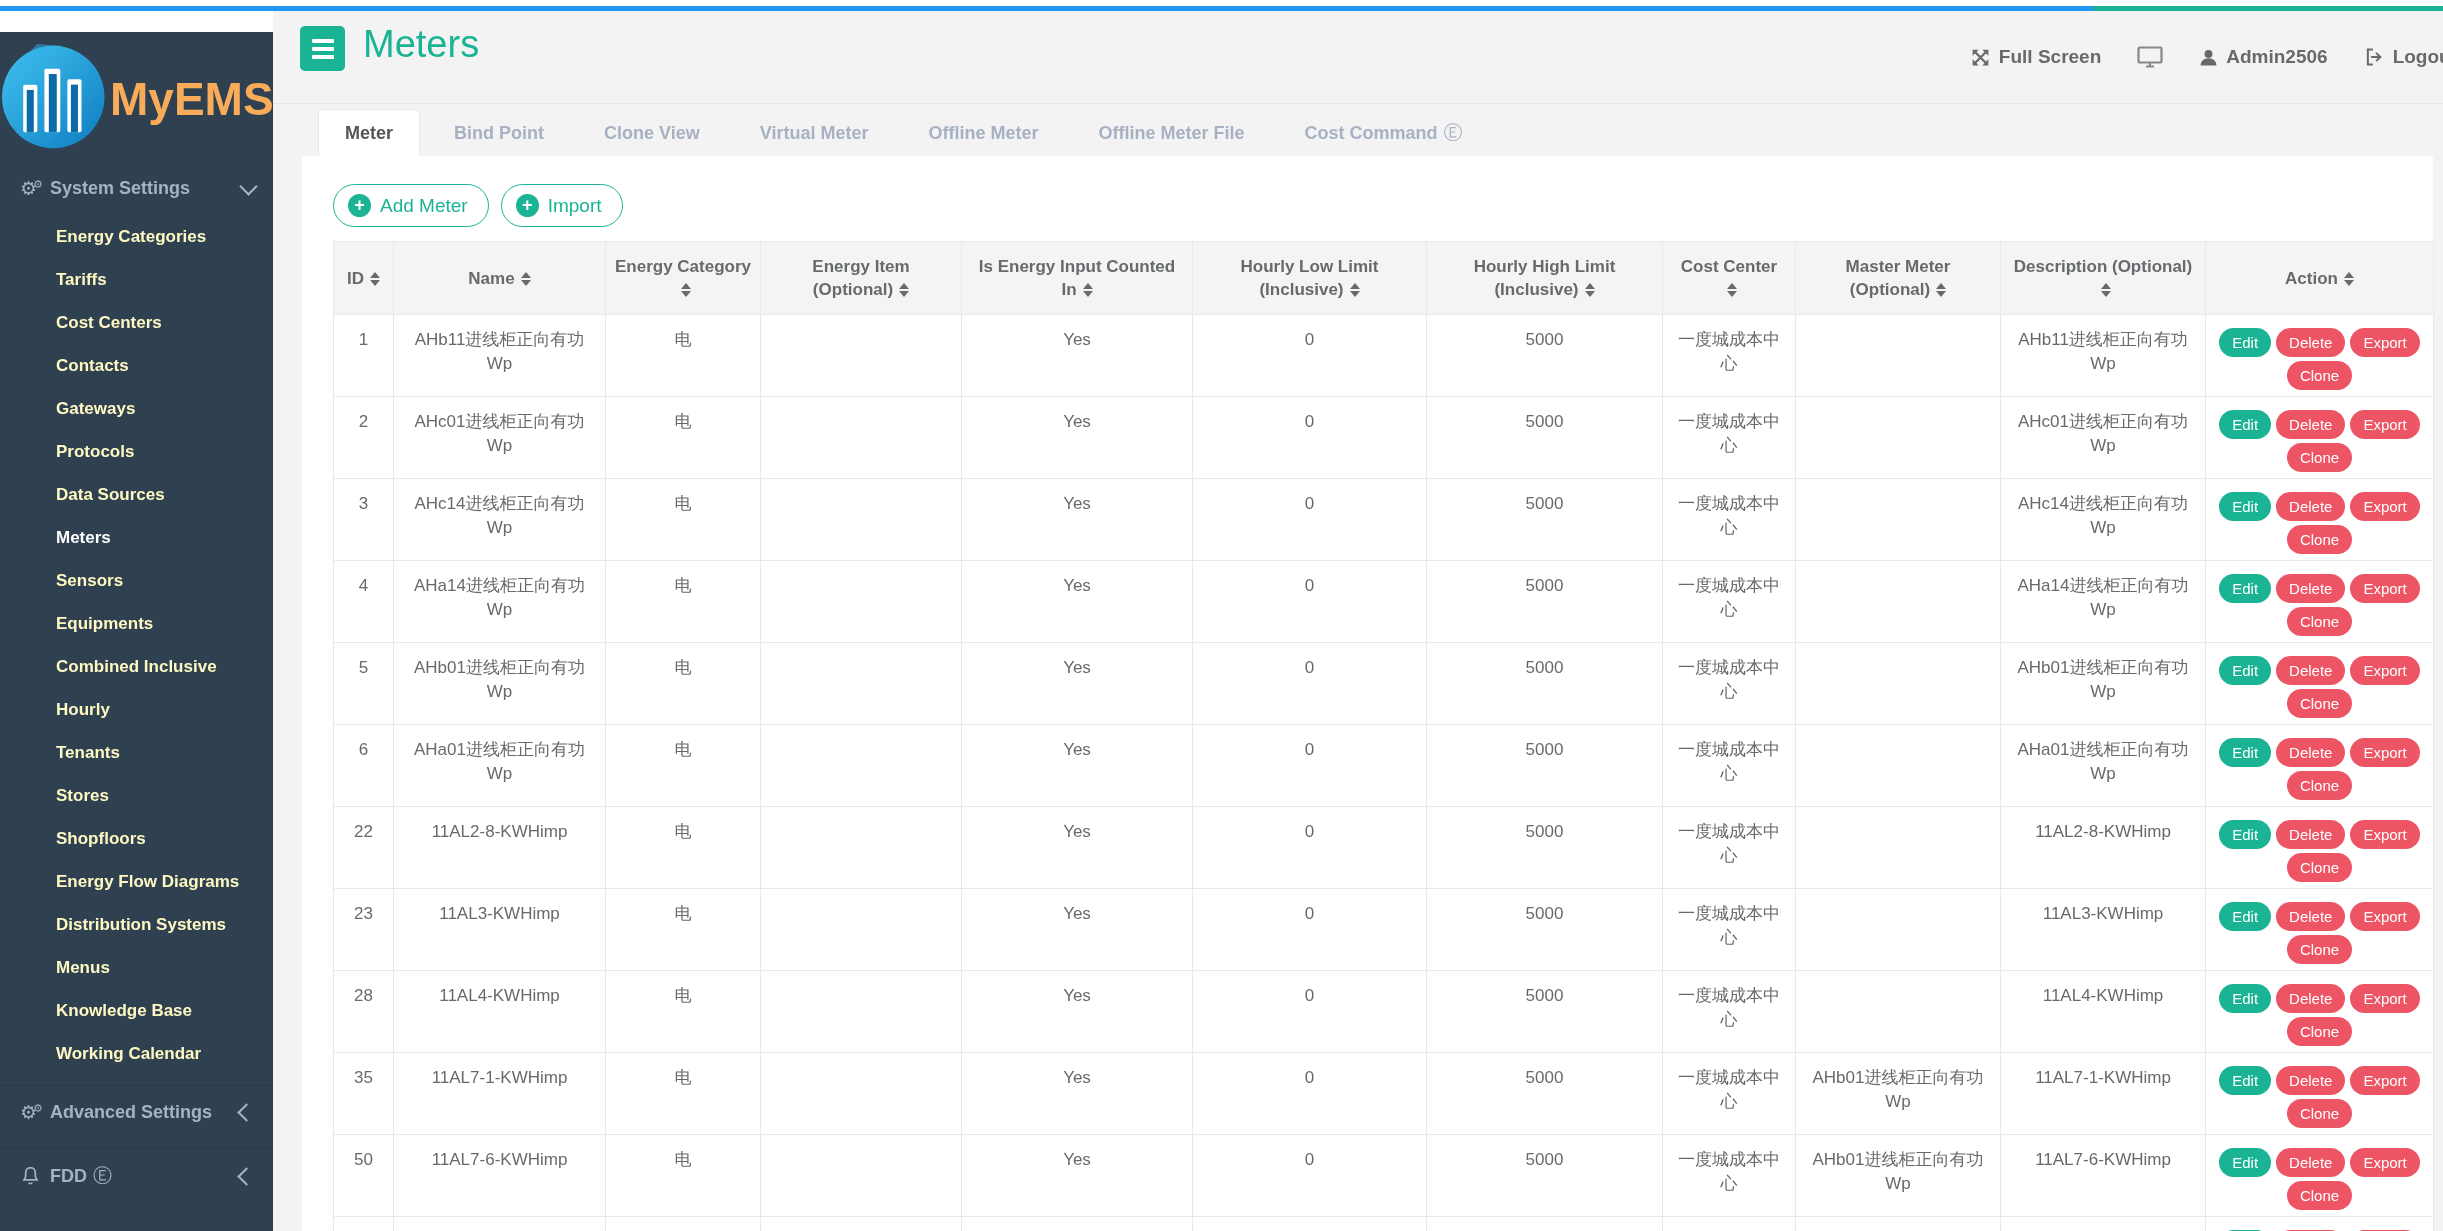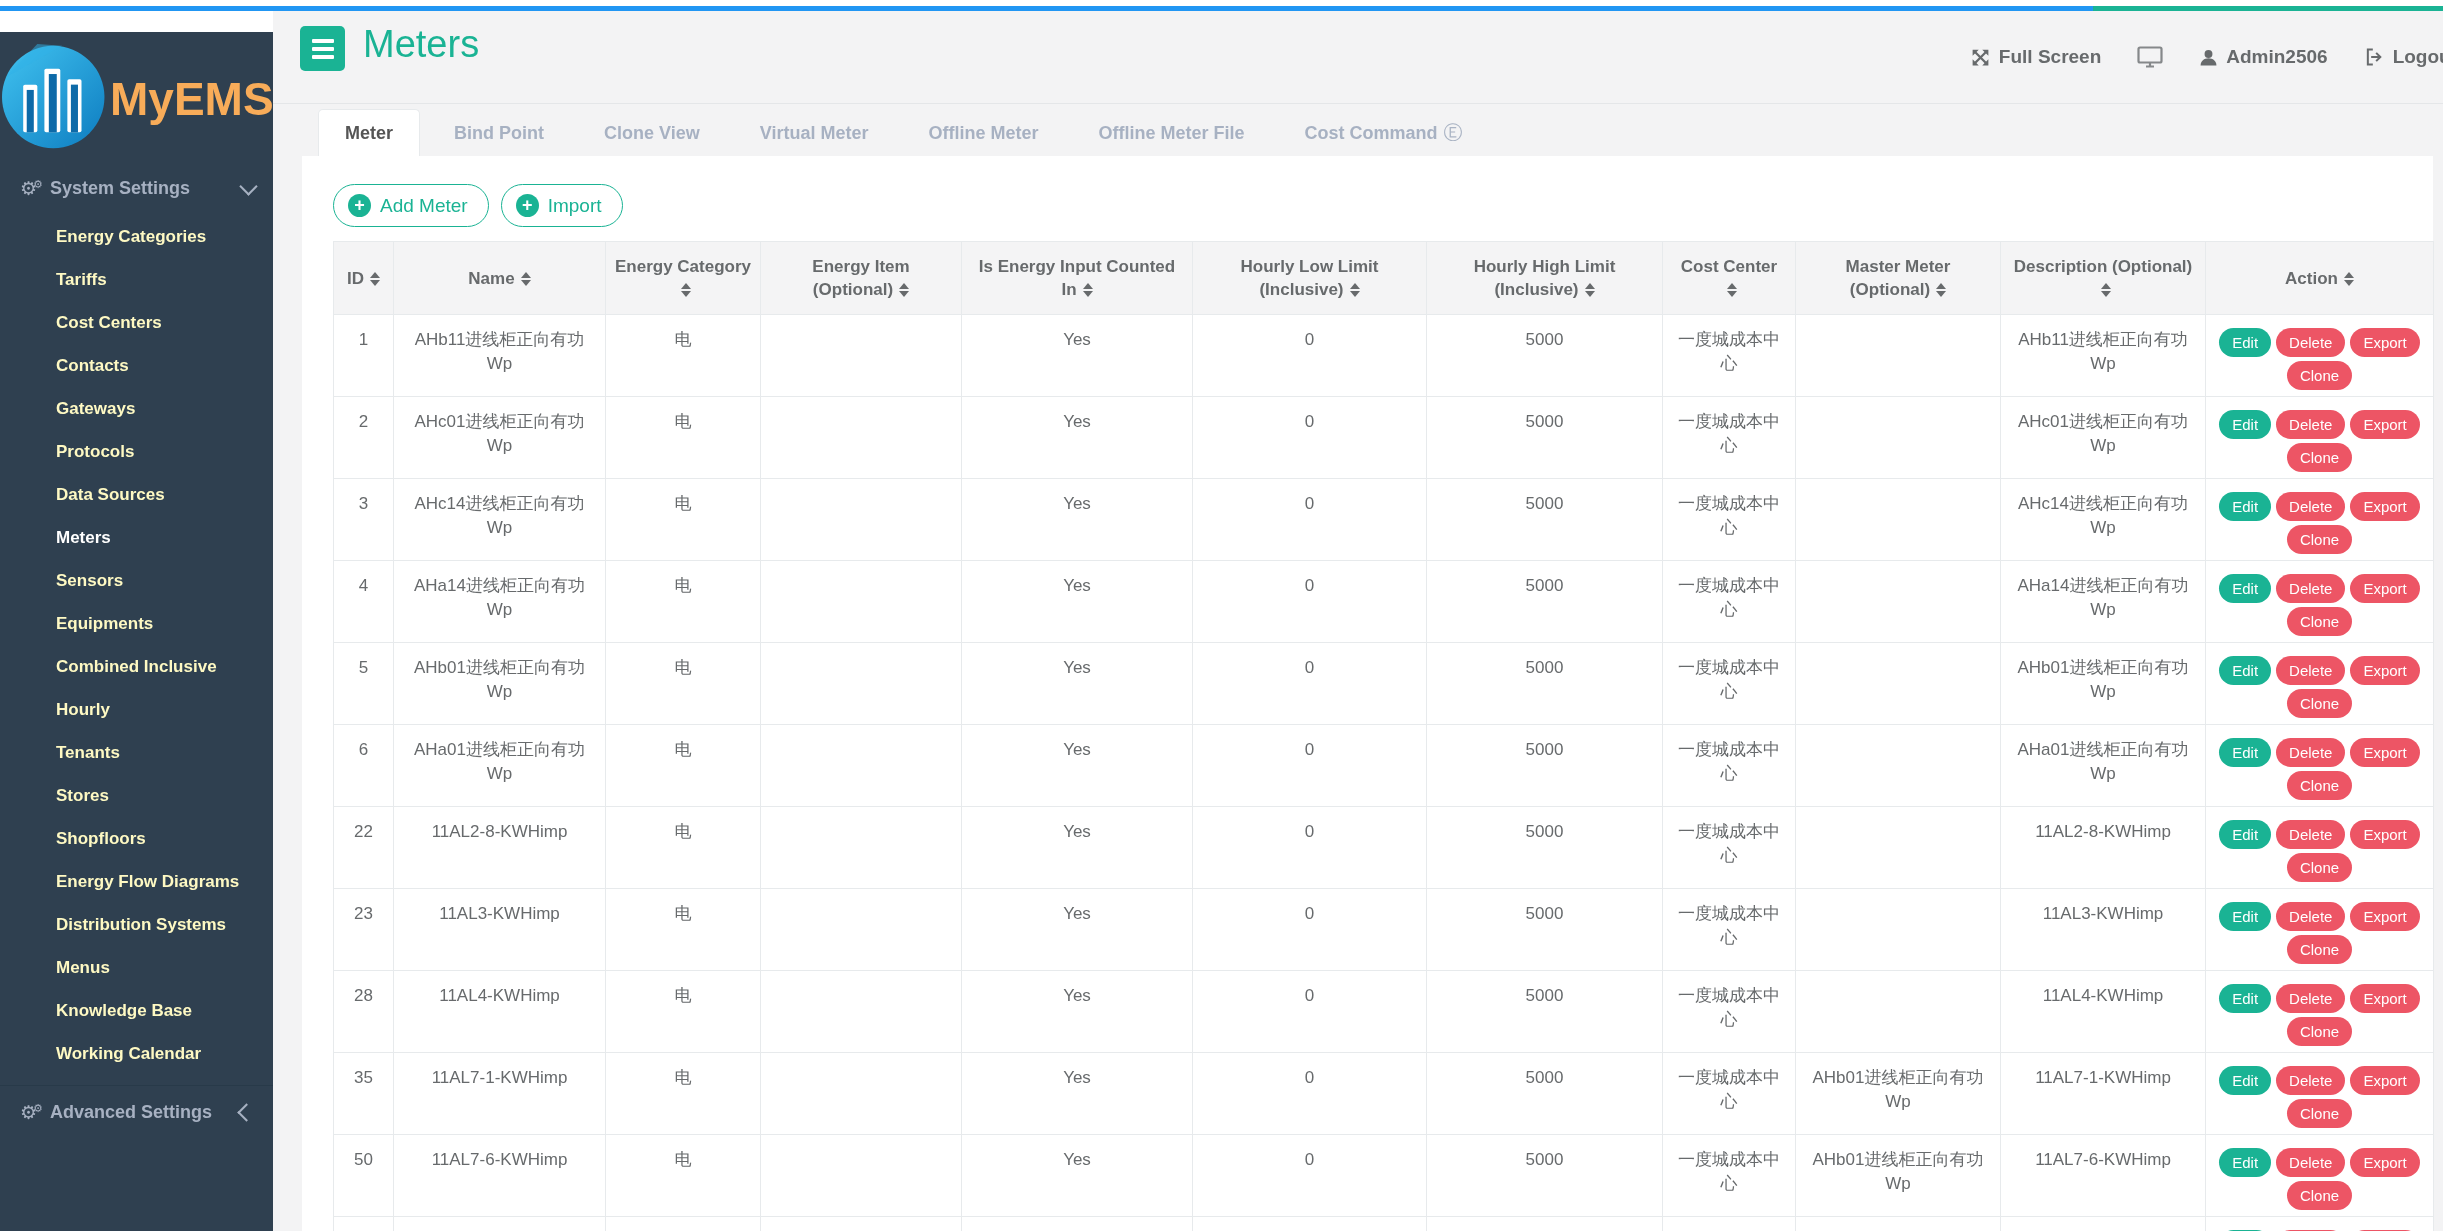--- a/index.html
+++ b/index.html
@@ -128,20 +128,30 @@
           <li>Working Calendar</li>
         </ul>
       </div>
       <div class="side-section side-sep">
         <div class="section-head">
           <span class="s-icon"><span>⚙</span><span class="mini-gear">⚙</span></span>
           <span class="s-label">Advanced Settings</span>
           <span class="chev left"></span>
         </div>
       </div>
+      <div class="side-section side-sep">
+        <div class="section-head">
+          <span class="s-icon"><svg class="bell-svg" viewBox="0 0 24 24" fill="none" stroke="#a7b1c2" stroke-width="2">
+              <path d="M12 3c-3.3 0-5.5 2.6-5.5 6v4.2L4.5 17h15l-2-3.8V9c0-3.4-2.2-6-5.5-6z"></path>
+              <path d="M10 20a2.2 2.2 0 0 0 4 0"></path>
+            </svg></span>
+          <span class="s-label">FDD<span><span class="ce">Ⓔ</span></span></span>
+          <span class="chev left"></span>
+        </div>
+      </div>
     </div>
 </nav>
 
 <div class="main">
 
   <div class="main-header">
     <button class="burger-btn" aria-label="toggle navigation" style="background: rgb(26, 179, 148);">
       <i></i>
         <i></i>
         <i></i>

